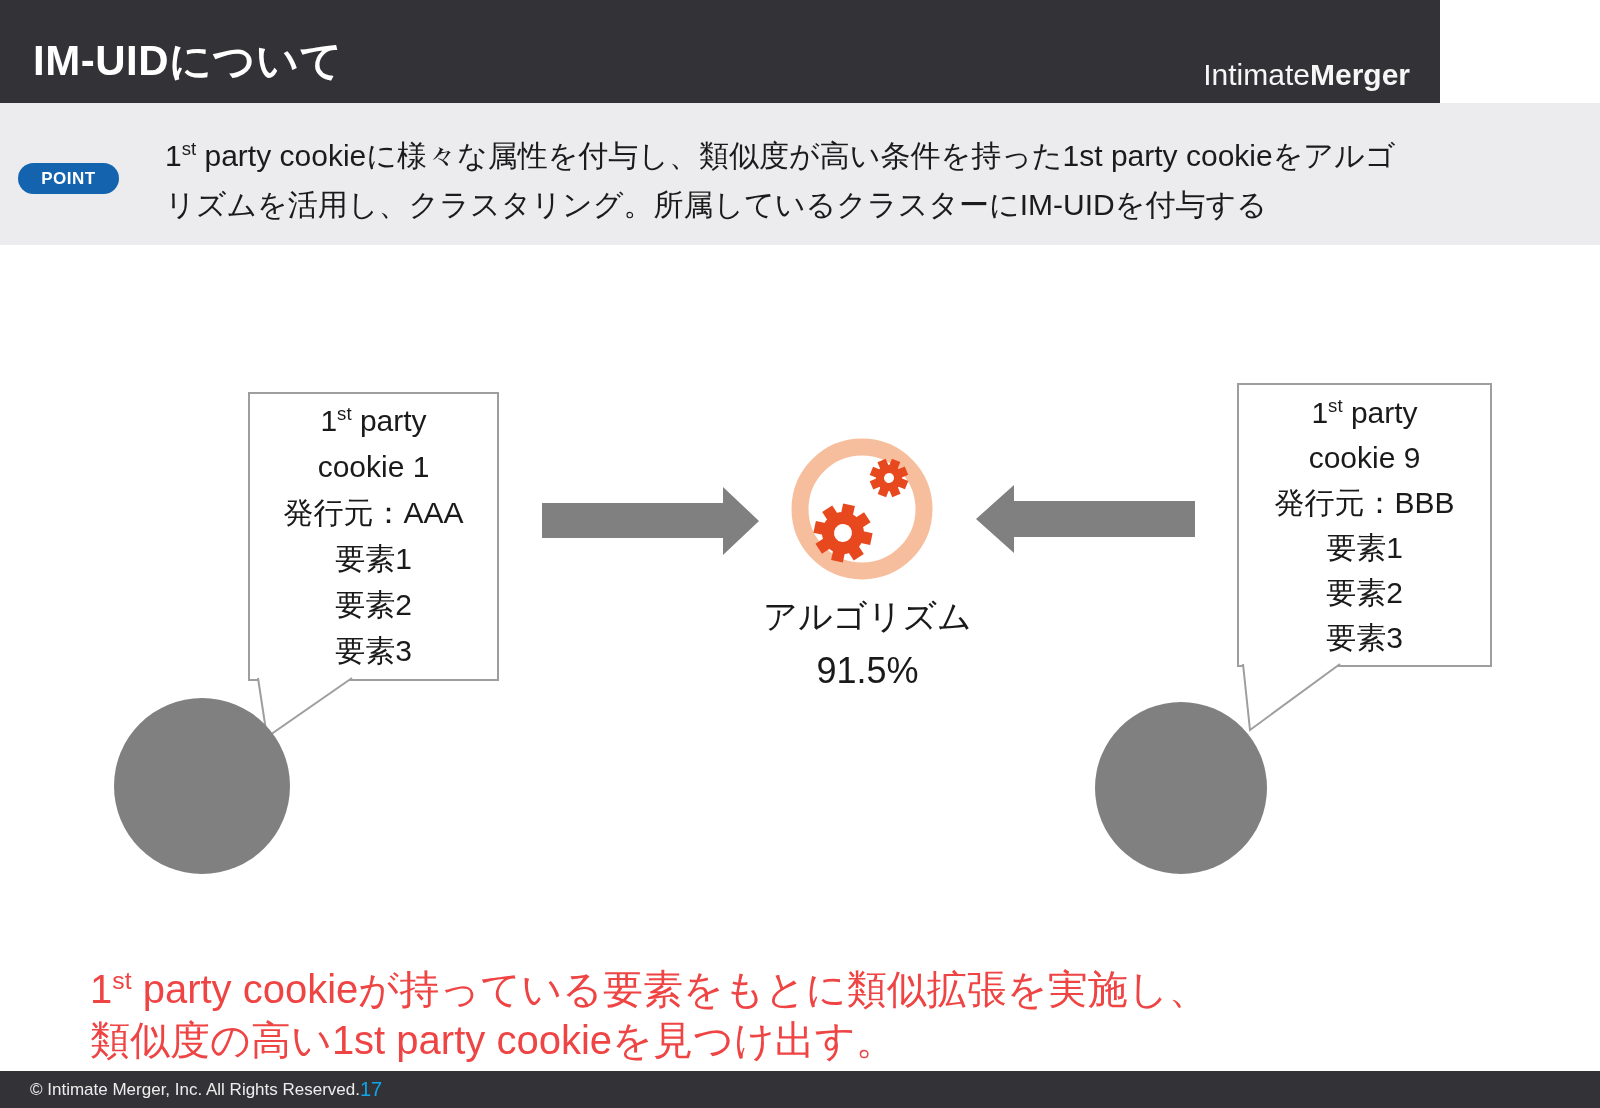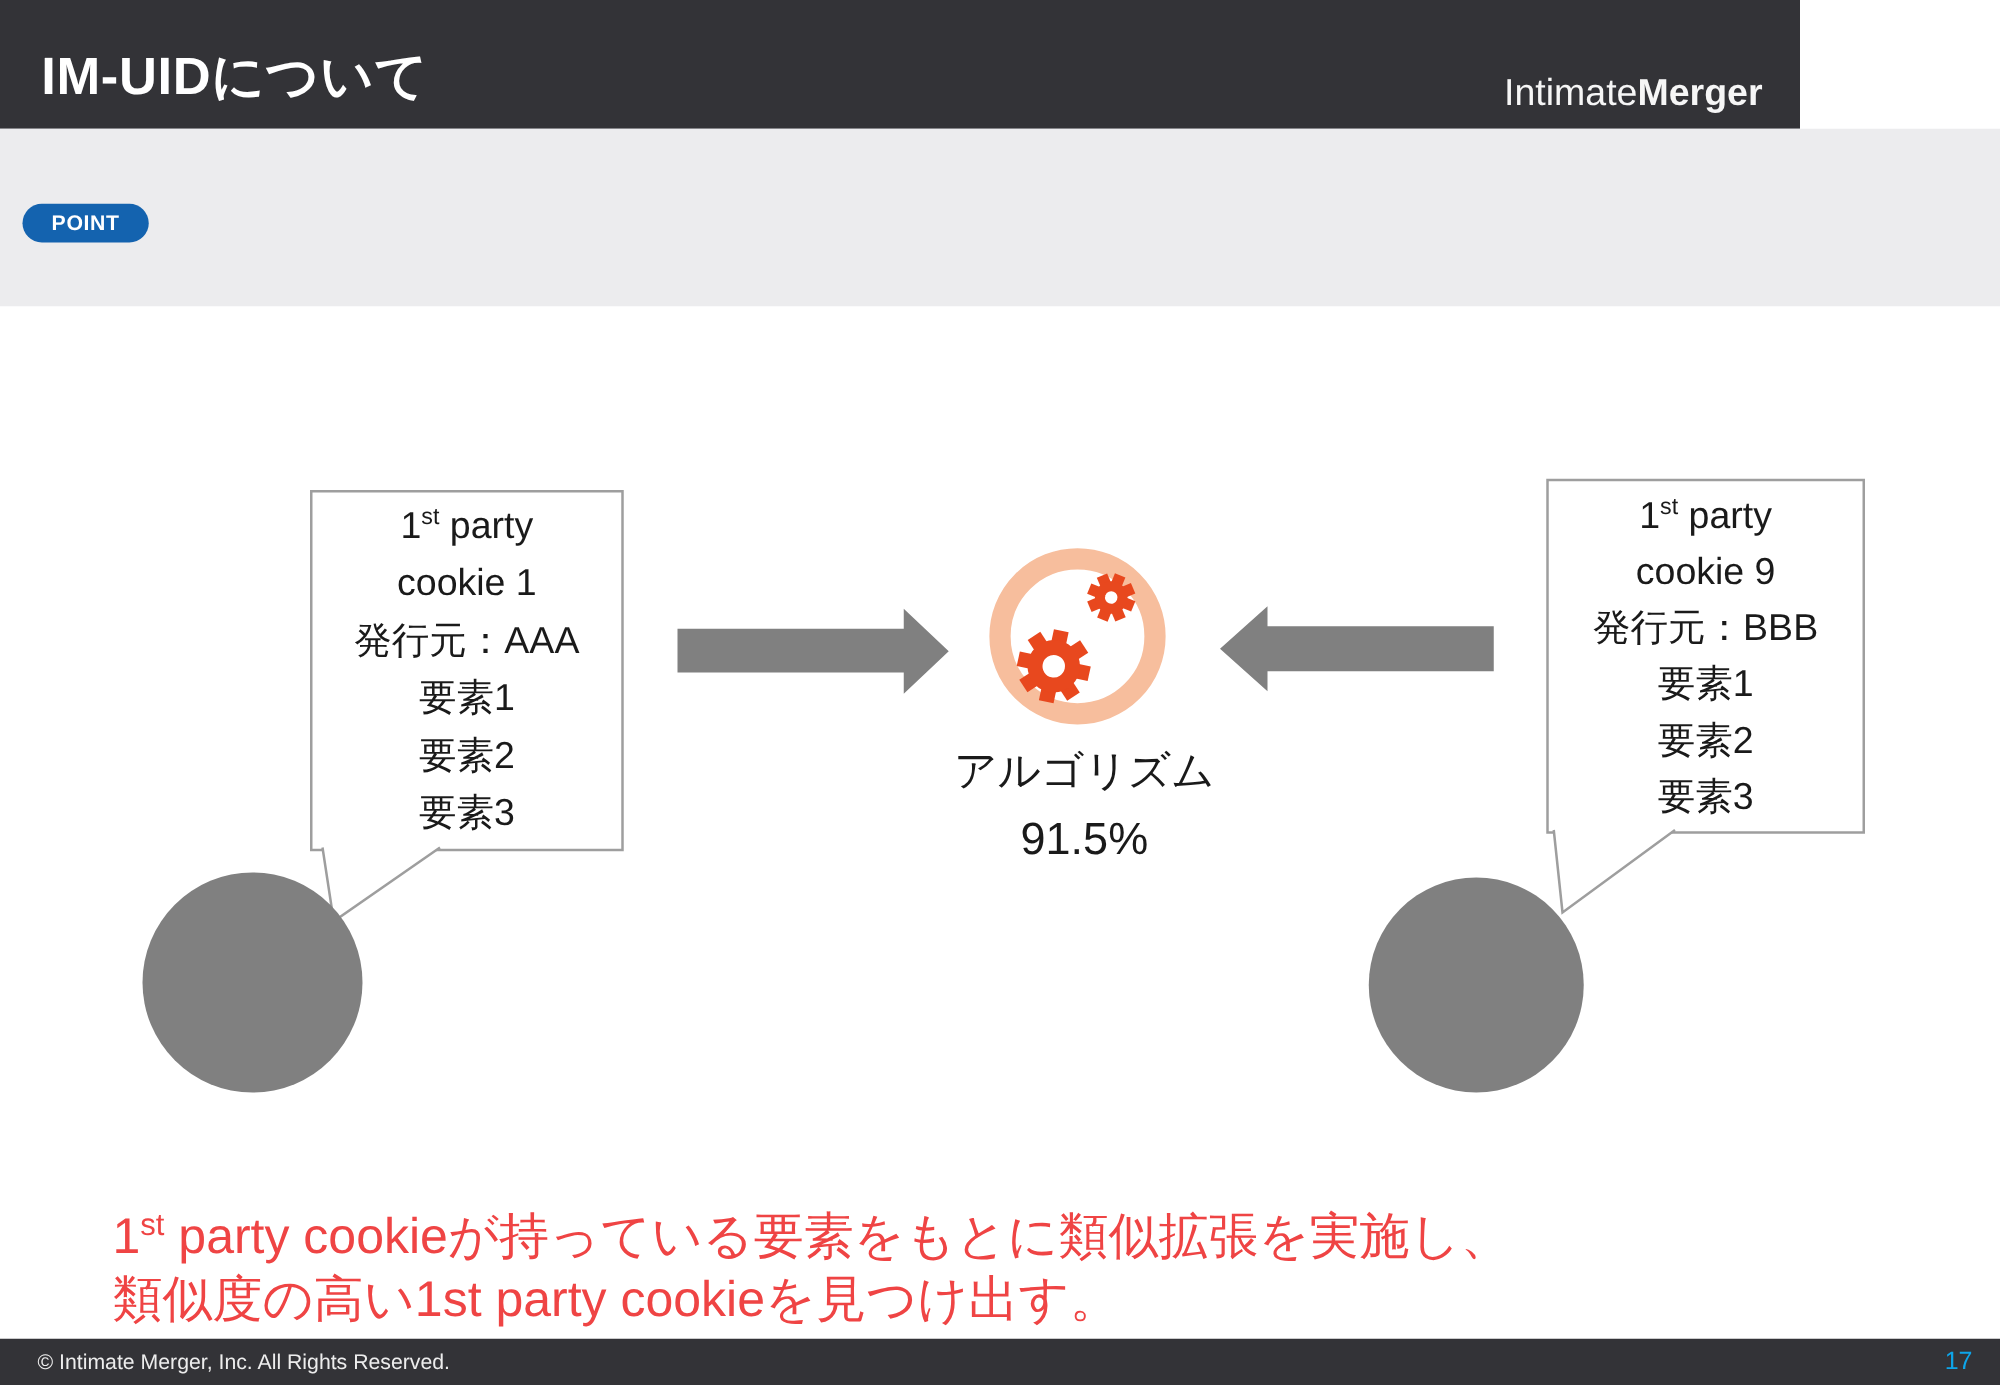--- a/index.html
+++ b/index.html
@@ -34,38 +34,42 @@
   
   .algo-block { left:735px; top:594px; width:265px; text-align:center; color:#1a1a1a; z-index:6; }
   .algo-label { font-size:34px; }
   .algo-value { font-size:36px; margin-top:10px; }
 
   
   .statement { left:90px; top:964px; width:1510px; text-align:left; font-size:40px; line-height:51px; color:#ef4444; }
 
   
   .footer { left:0; top:1071px; width:1600px; height:37px; background:#333337;
-            display:flex; justify-content:space-between; align-items:center; padding:0 22px 0 30px; z-index:7; }
+            display:flex; justify-content:flex-start; align-items:center; padding:0 22px 0 30px; z-index:7; }
   .copyright { color:#ededed; font-size:17px; }
   .page-num { color:#0ea5e9; font-size:20px; }
 </style>
 </head>
 <body>
 
 <div class="slide">
 
   <div class="abs header">
     <div class="title">IM-UIDについて</div>
     <div class="logo">
       <span>Intimate</span><span class="logo-bold">Merger</span>
     </div>
   </div>
 
   <div class="abs point-band"></div>
   <div class="abs point-badge">POINT</div>
+  <div class="abs point-text">
+    <div><span>1</span><sup>st</sup><span> party cookieに様々な属性を付与し、類似度が高い条件を持った1st party cookieをアルゴ</span></div>
+    <div>リズムを活用し、クラスタリング。所属しているクラスターにIM-UIDを付与する</div>
+  </div>
 
   <div class="abs callout-box box-left">
     <div class="box-line"><span>1</span><sup>st</sup><span> party</span></div>
     <div class="box-line">cookie 1</div>
     <div class="box-line">発行元：AAA</div>
     <div class="box-line">要素1</div>
     <div class="box-line">要素2</div>
     <div class="box-line">要素3</div>
   </div>
 

